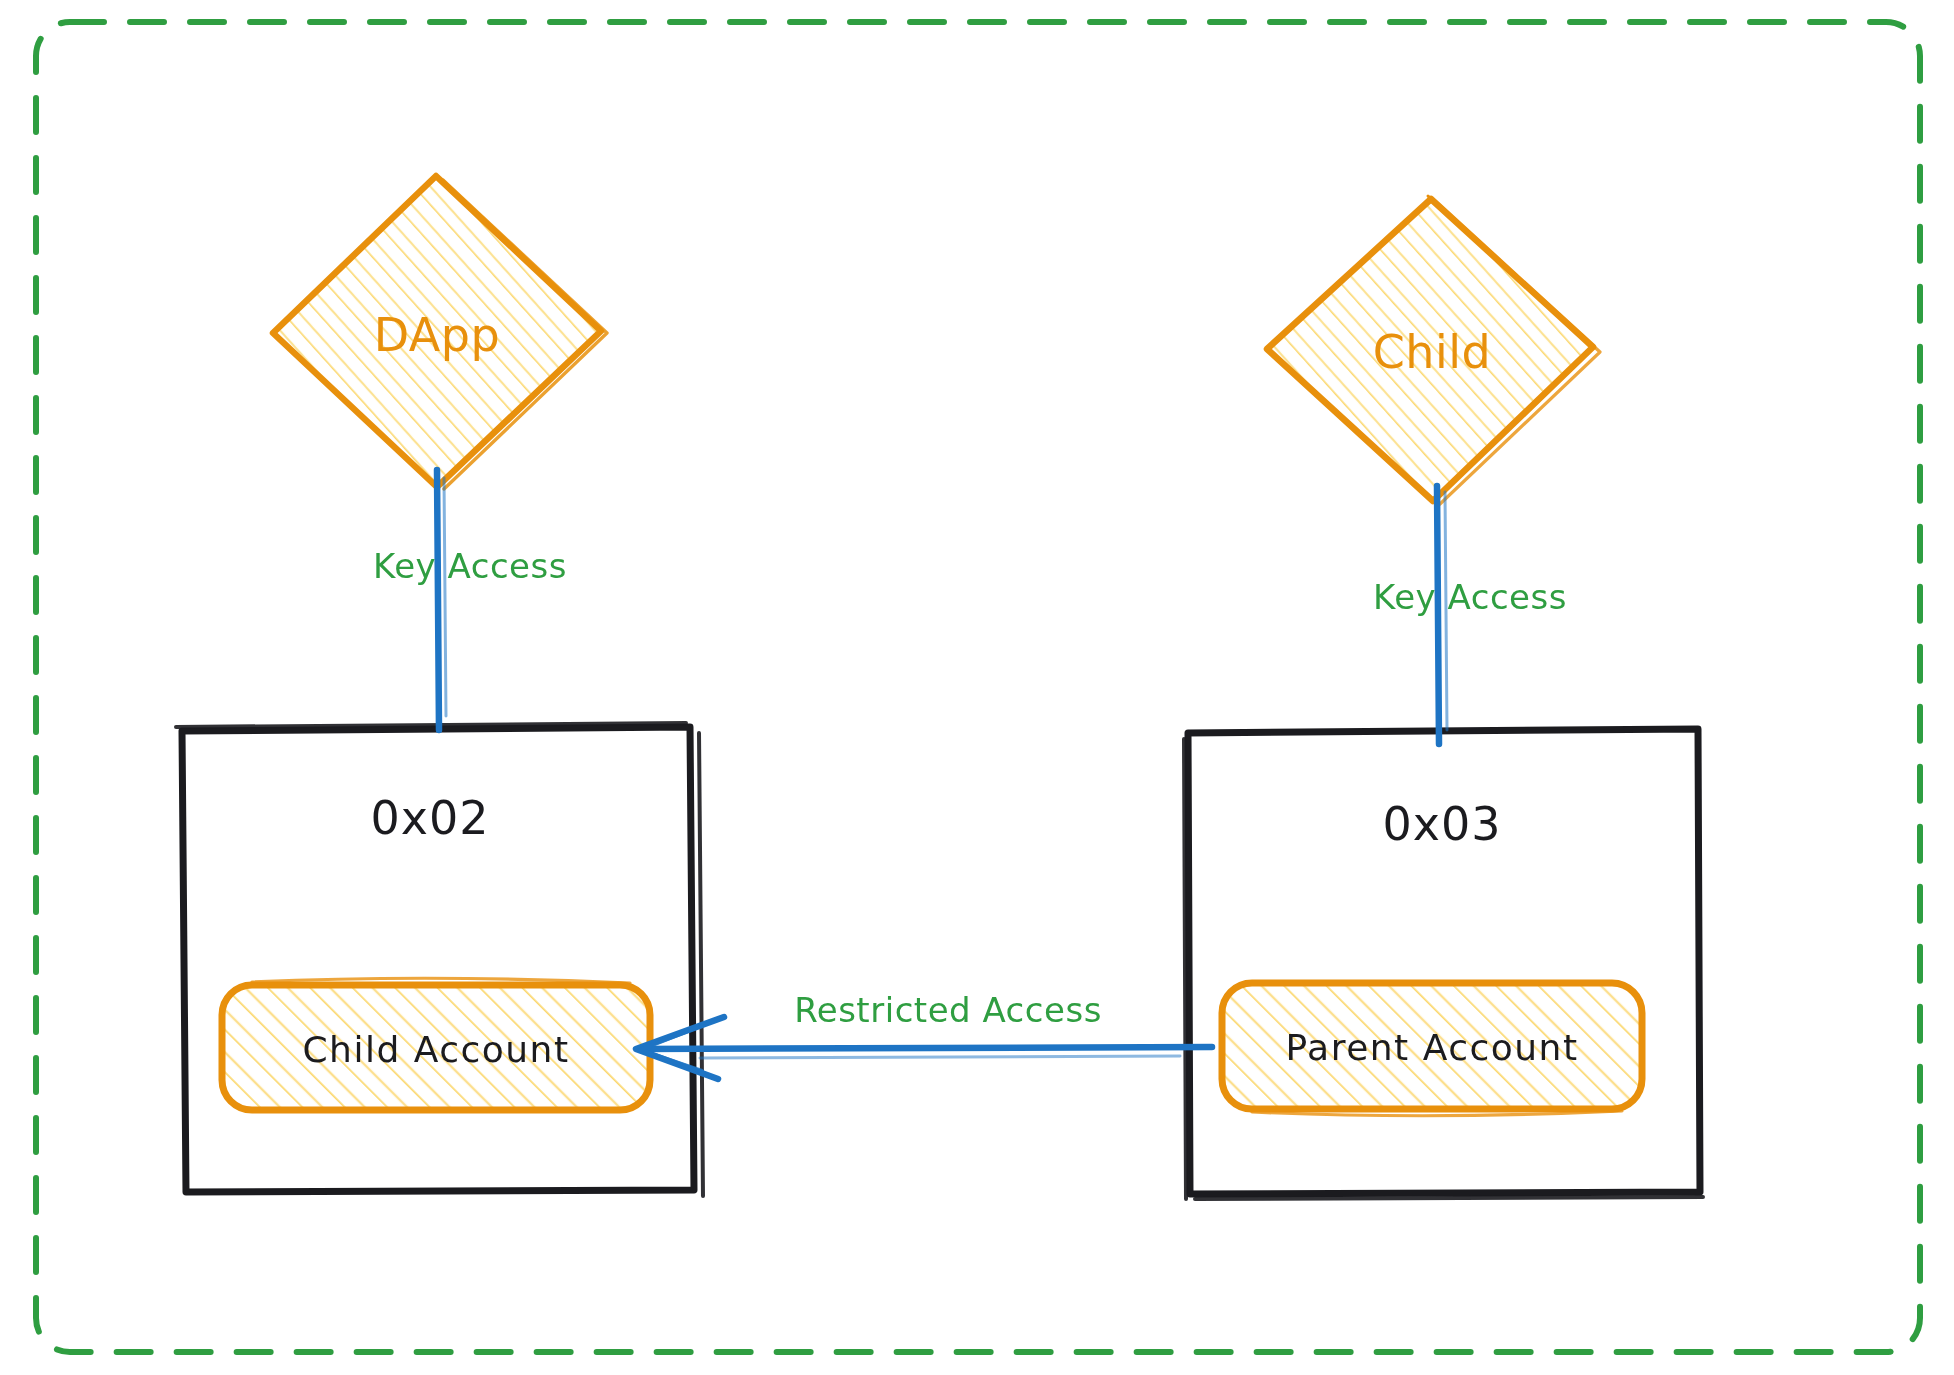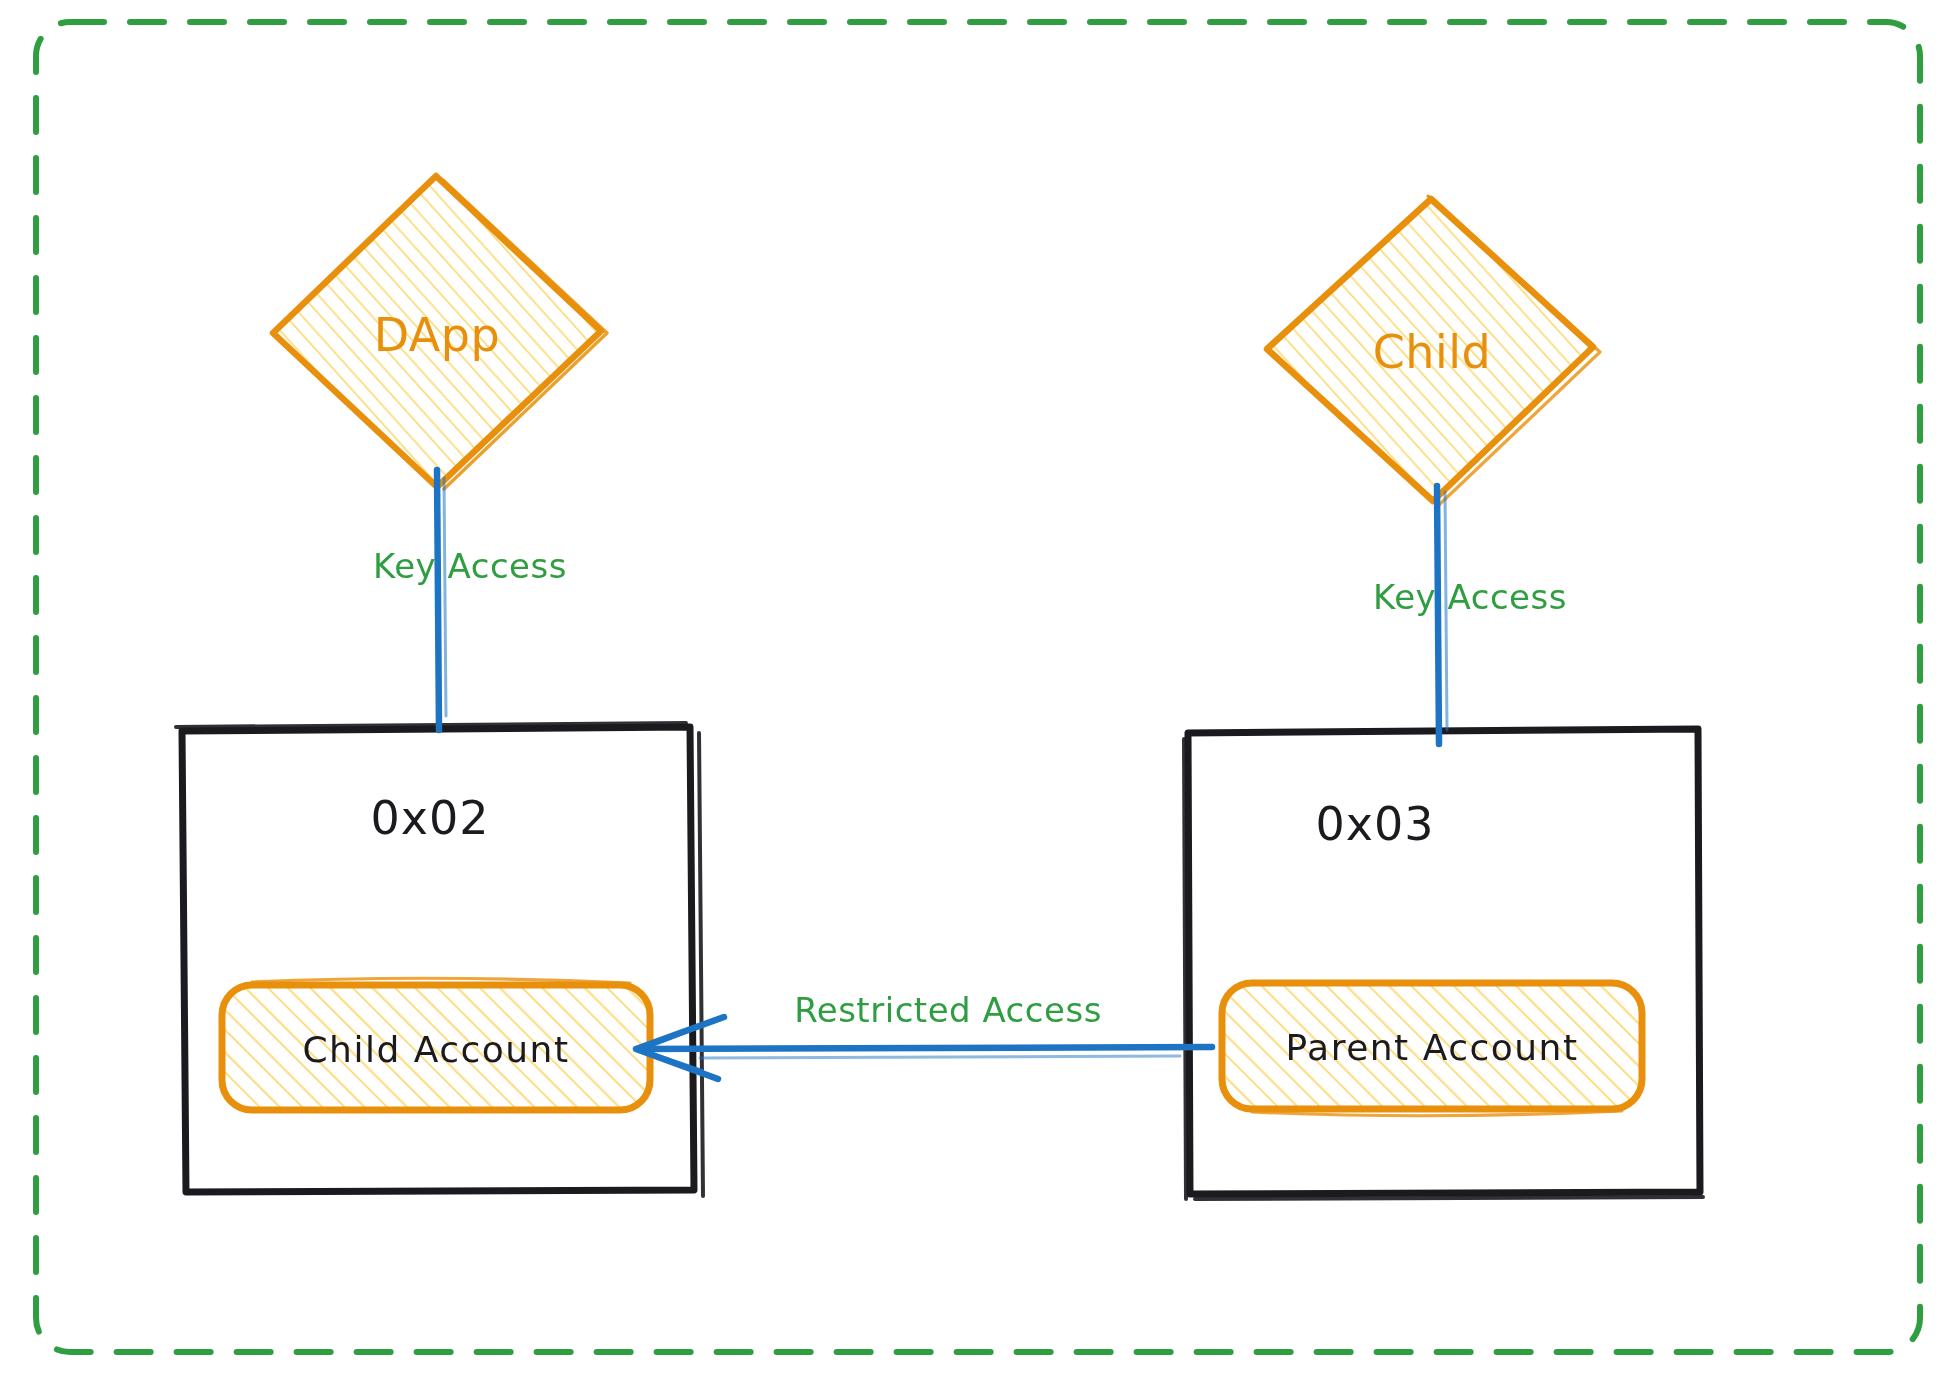--- a/index.html
+++ b/index.html
@@ -138,21 +138,21 @@
       <path d="M 706 1024 L 640 1050 L 702 1071" fill="none" stroke="#1e74c4" stroke-width="4" stroke-linecap="round" stroke-linejoin="round" opacity="0.85"></path>
     </g>
   </svg>
 
   <div class="label-text node-label-orange center-x" style="left:437px; top:335px;">DApp</div>
 
   <div class="label-text node-label-orange center-x" style="left:1432px; top:352px;">Child</div>
 
   <div class="label-text node-label-black center-x" style="left:430px; top:818px;">0x02</div>
 
-  <div class="label-text node-label-black center-x" style="left:1375px; top:824px;text-align:center;">0x03</div>
+  <div class="label-text node-label-black center-x" style="left:1442px; top:824px;text-align:center;">0x03</div>
 
   <div class="label-text node-label-black-small center-x" style="left:436px; top:1049px;">Child Account</div>
 
   <div class="label-text node-label-black-small center-x" style="left:1432px; top:1047px;">Parent Account</div>
 
   <div class="label-text edge-label-green center-x" style="left:470px; top:566px;">Key Access</div>
 
   <div class="label-text edge-label-green center-x" style="left:1470px; top:597px;">Key Access</div>
 
   <div class="label-text edge-label-green center-x" style="left:948px; top:1010px;">Restricted Access</div>

